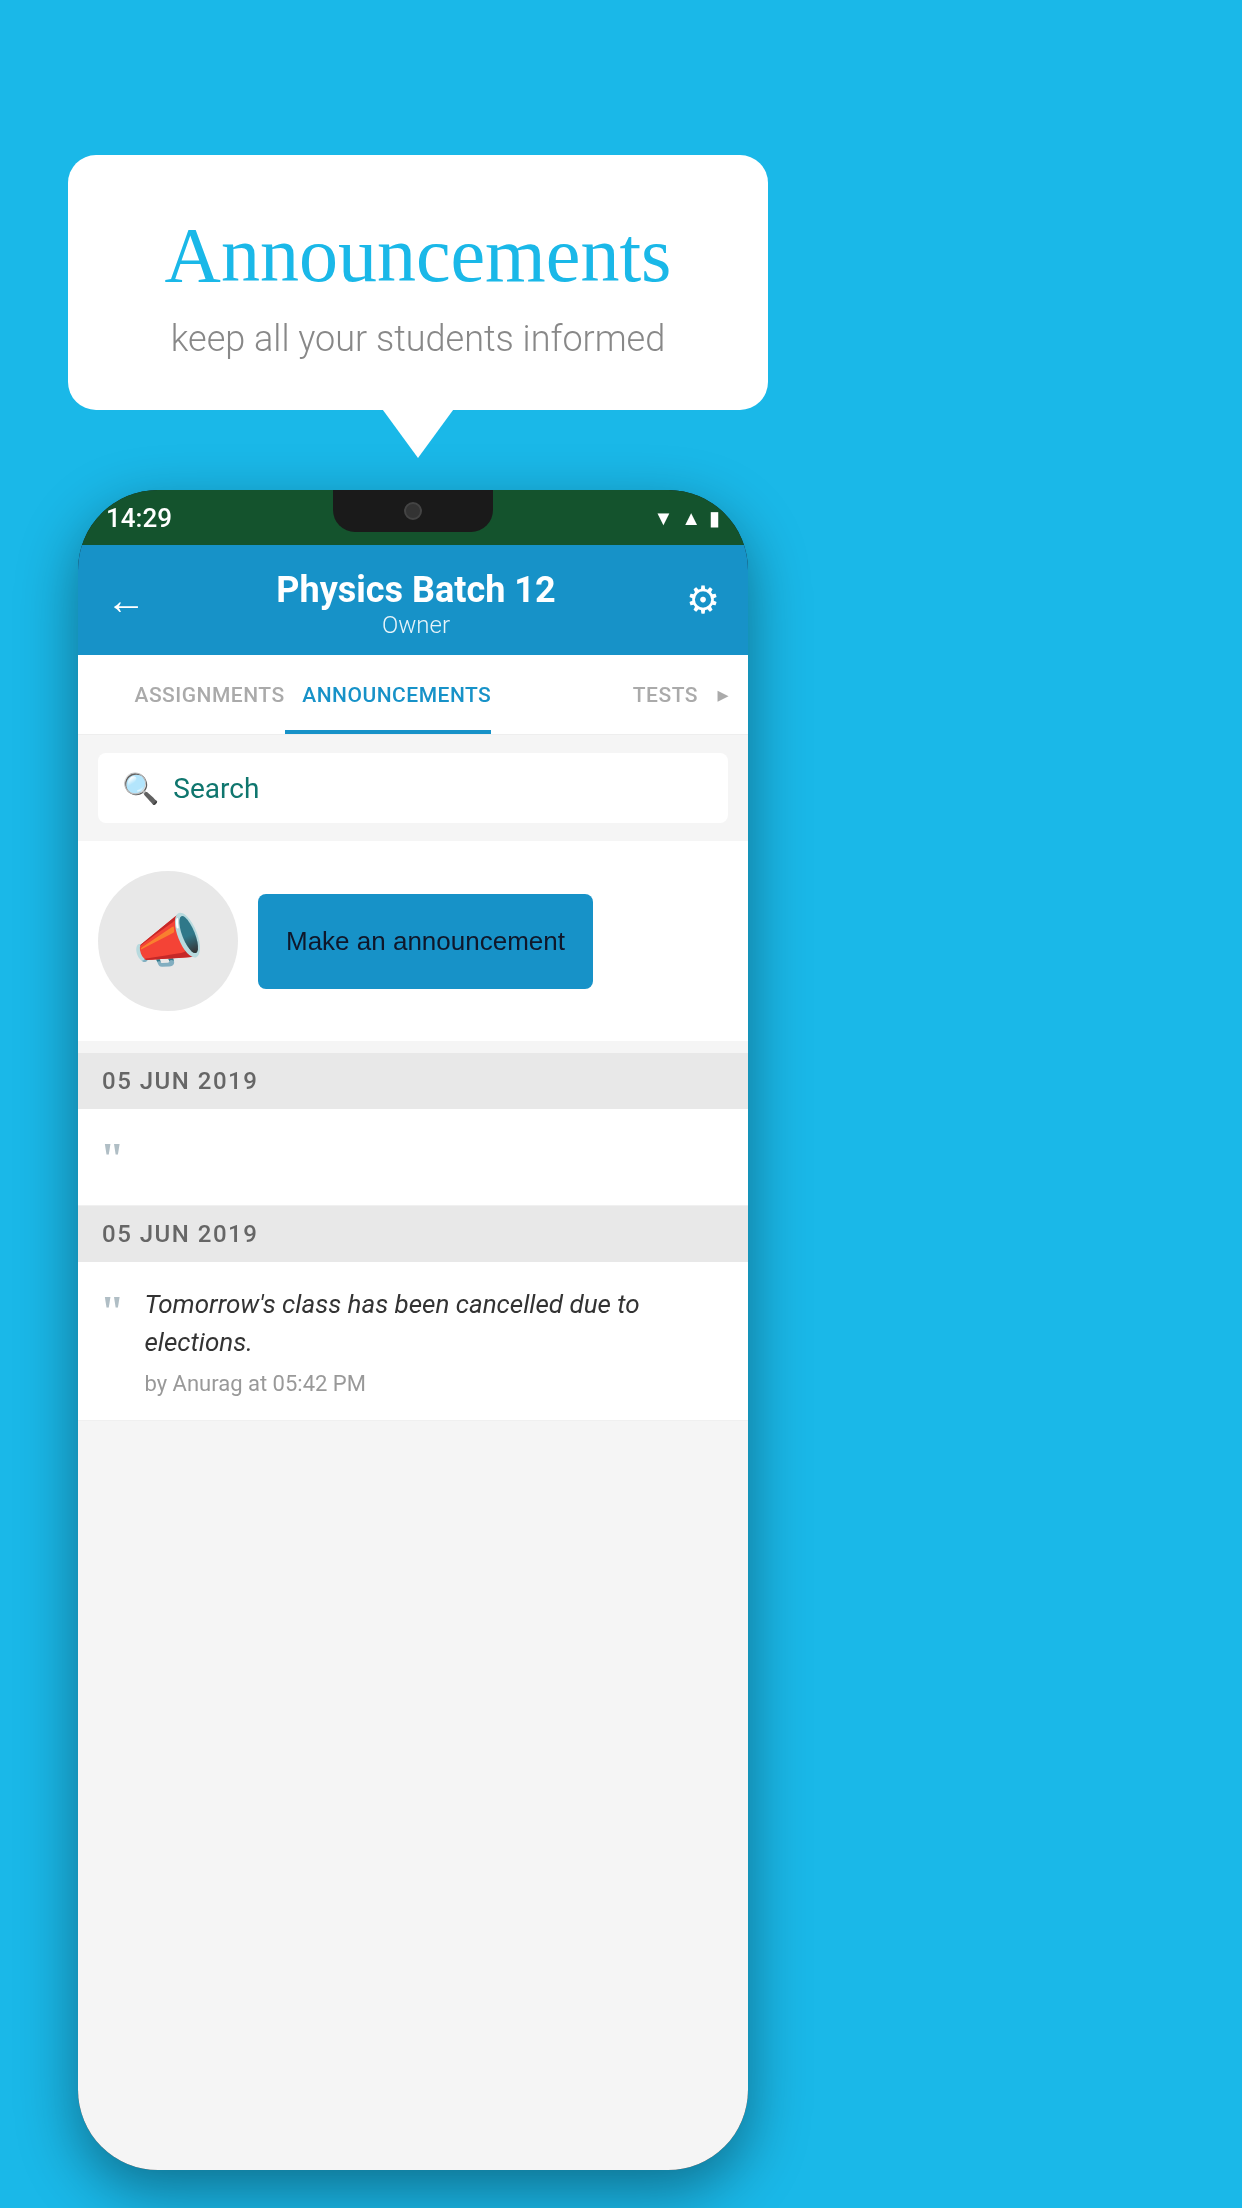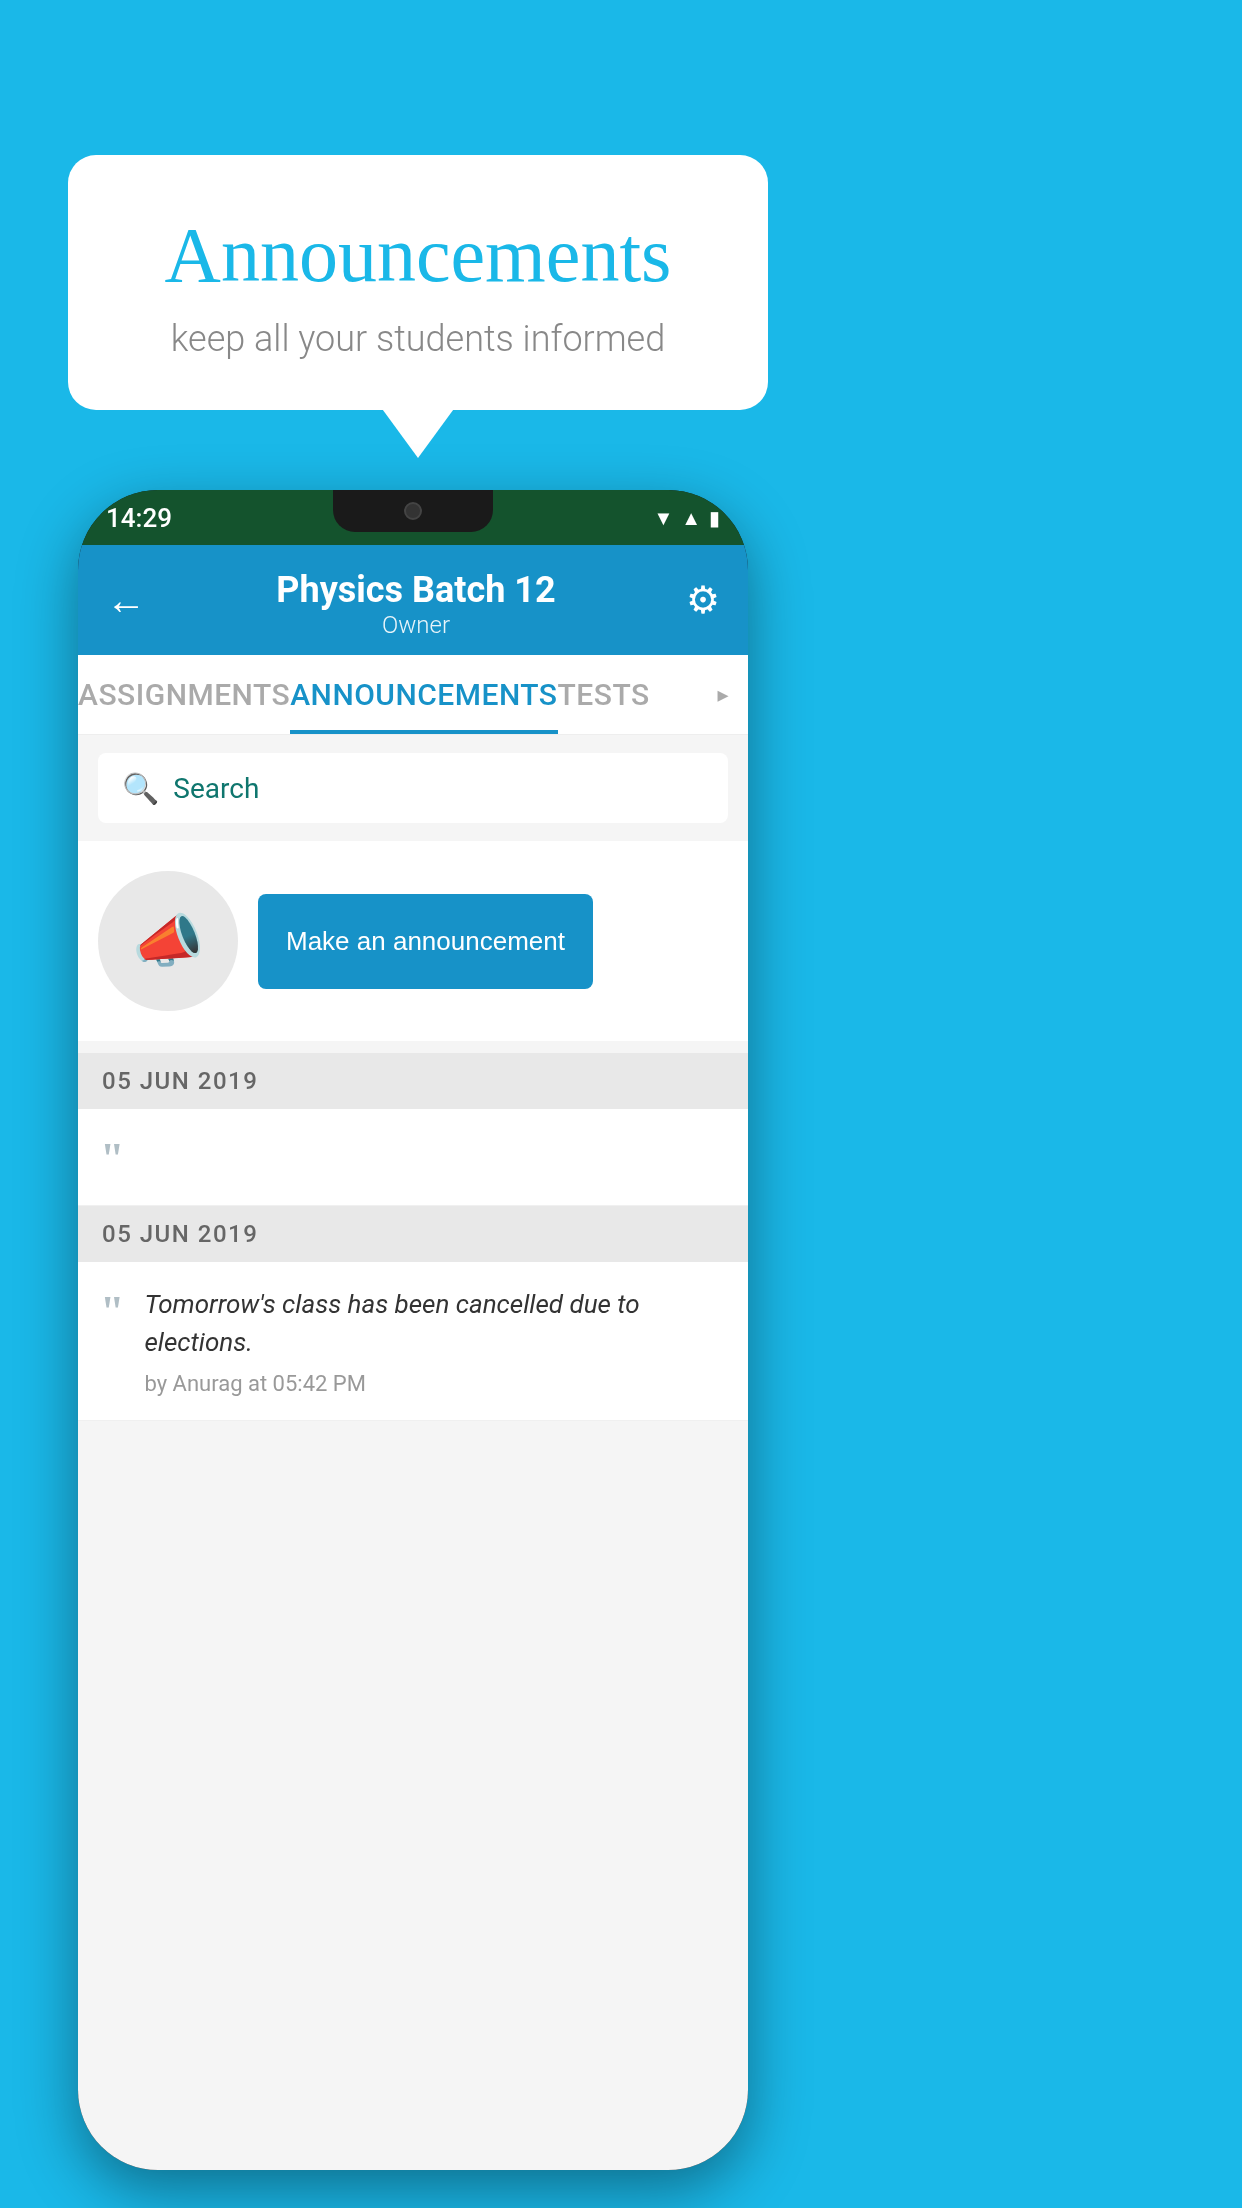--- a/index.html
+++ b/index.html
@@ -188,22 +188,22 @@
       align-items: center;
       border-bottom: 1px solid #eee;
       z-index: 10;
     }
 
     .tab {
       flex: 1;
       height: 100%;
       display: flex;
       align-items: center;
-      justify-content: flex-start;
-      font-size: 30px;
+      justify-content: flex-end;
+      font-size: 21px;
       font-weight: 500;
       color: #aaa;
       letter-spacing: 0.5px;
       position: relative;
       cursor: pointer;
     }
 
     .tab.active {
       color: #1792c8;
     }
@@ -290,21 +290,21 @@
 
     .promo-text {
       font-size: 26px;
       color: #888;
       margin-bottom: 22px;
       line-height: 1.4;
     }
 
     .make-announcement-btn {
       background: #1792c8;
-      color: #ffffff;
+      color: #0f172a;
       border: none;
       border-radius: 8px;
       padding: 32px 28px;
       font-size: 26px;
       cursor: pointer;
       font-weight: 500;
     }
 
     
     .date-separator {

